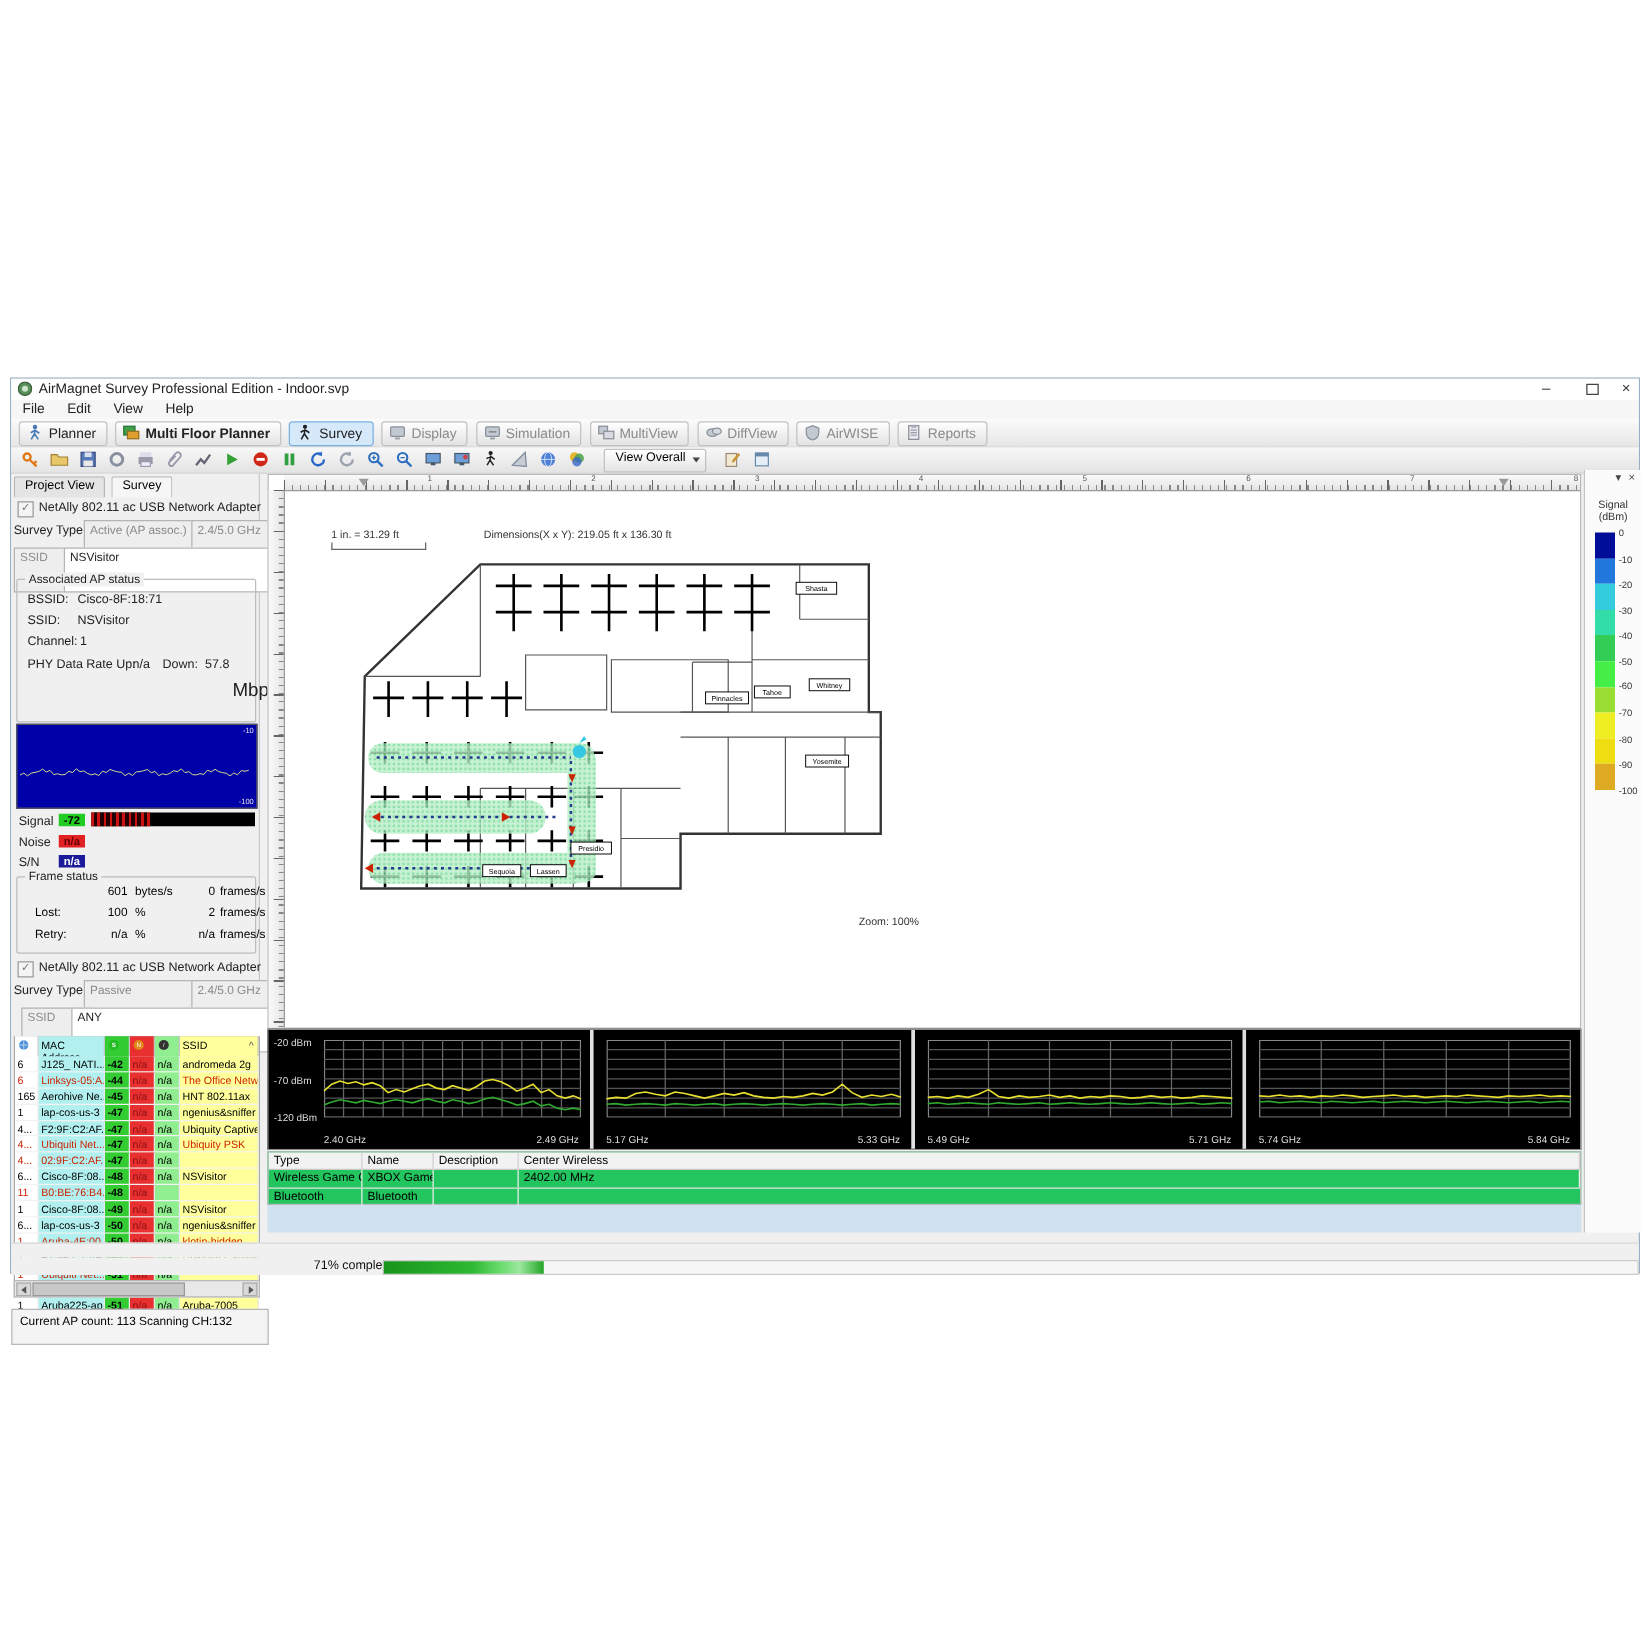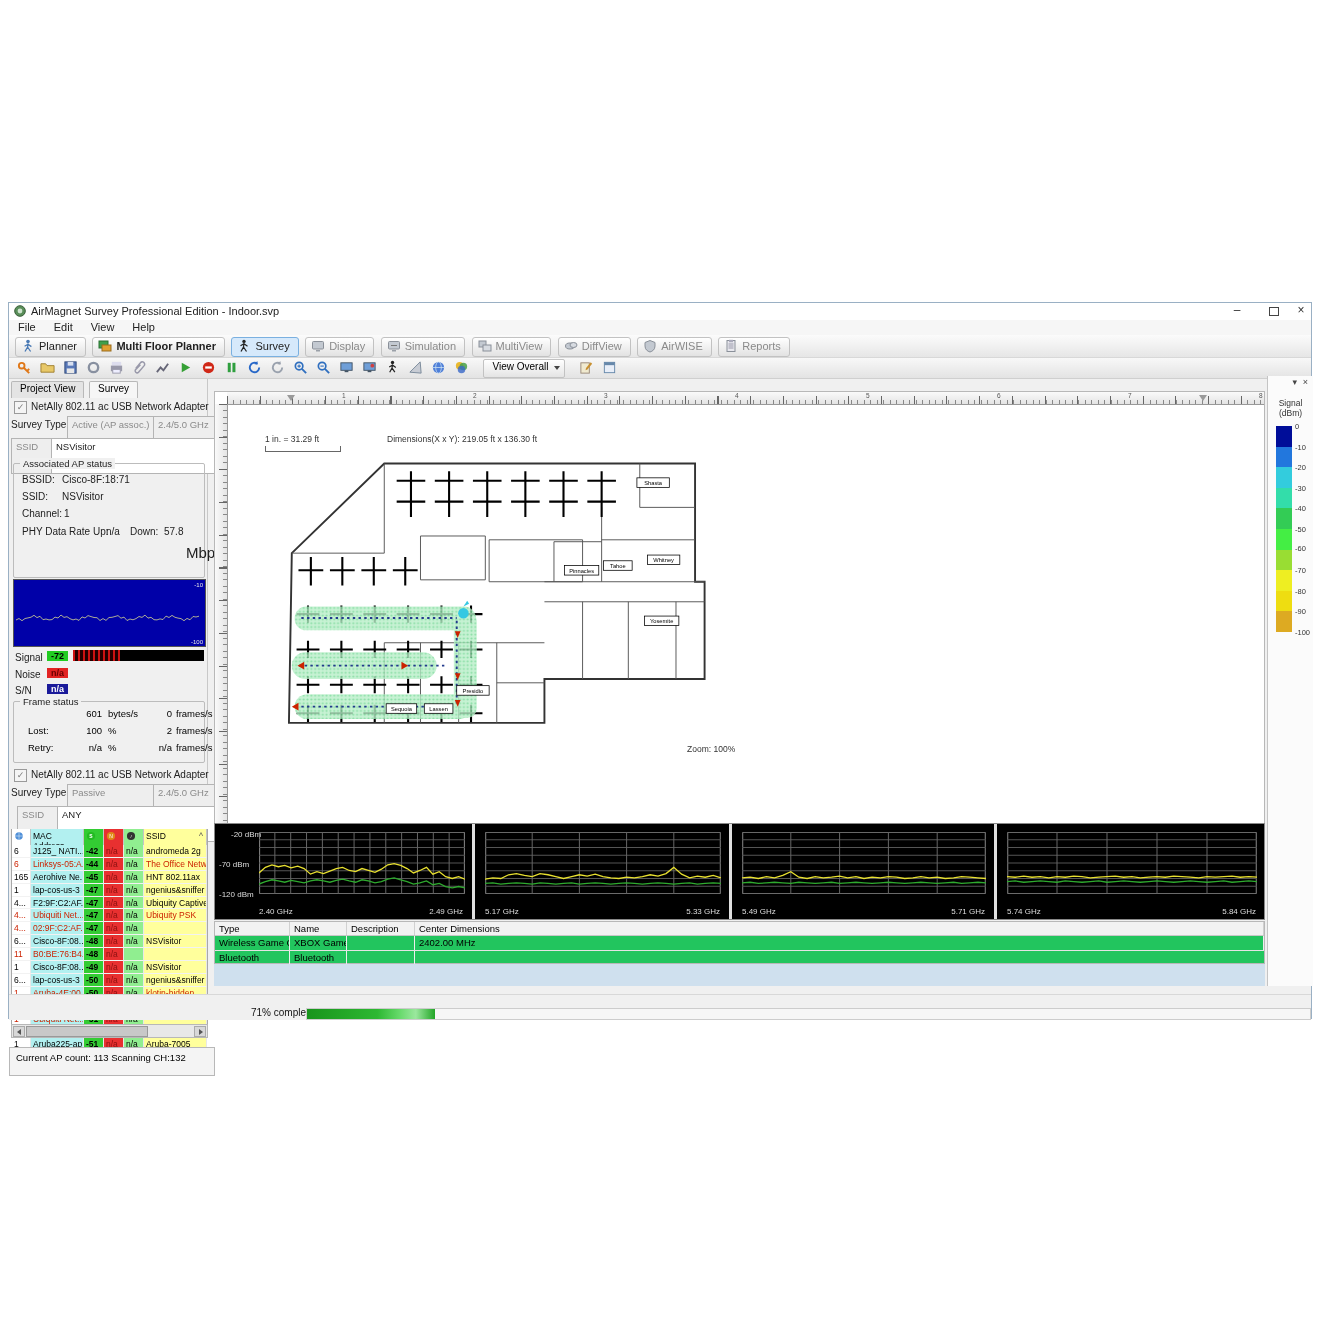--- a/index.html
+++ b/index.html
@@ -63,21 +63,21 @@
   .c5{width:17px;background:#90ee90;}
   .c6{flex:1;background:#ffff9c;}
   .apt-row.red-text .c1,.apt-row.red-text .c2,.apt-row.red-text .c6{color:#cc2200;}
   .hscroll{position:absolute;left:2px;height:12px;background:#e8e8e8;border:1px solid #b8b8b8;}
   .scroll-arrow{position:absolute;top:1px;width:10px;height:9px;background:#d8d8d8;border:1px solid #aaa;}
   .tri{position:absolute;width:0;height:0;}
   .thumb{position:absolute;top:1px;left:14px;width:120px;height:9px;background:#c8c8c8;border:1px solid #999;}
   .statusbox{position:absolute;border:1px solid #b8b8b8;background:#f4f4f4;font-size:9.5px;padding:4px 0 0 6px;}
 
   
-  .map-area{left:205px;top:76px;width:1051px;height:444px;background:#fff;border:1px solid #b8b8b8;margin-top:12px;}
+  .map-area{left:205px;top:76px;width:1051px;height:444px;background:#fff;border:1px solid #b8b8b8;}
   .hruler{position:absolute;left:12px;top:0;right:0;height:12px;background:linear-gradient(#fafafa,#e4e4e4);border-bottom:1px solid #999;}
   .hruler .minor{position:absolute;bottom:0;left:0;right:0;height:4px;background:repeating-linear-gradient(90deg,#888 0 1px,transparent 1px 6.5px);}
   .hruler .major{position:absolute;bottom:0;left:0;right:0;height:8px;background:repeating-linear-gradient(90deg,#666 0 1px,transparent 1px 32.7px);}
   .rnum{position:absolute;top:0px;font-size:6.5px;color:#555;}
   .vruler{position:absolute;left:0;top:12px;bottom:0;width:12px;background:linear-gradient(90deg,#fafafa,#e4e4e4);border-right:1px solid #999;}
   .vruler .minor{position:absolute;right:0;top:0;bottom:0;width:4px;background:repeating-linear-gradient(#888 0 1px,transparent 1px 6.5px);}
   .vruler .major{position:absolute;right:0;top:0;bottom:0;width:8px;background:repeating-linear-gradient(#666 0 1px,transparent 1px 32.7px);}
   .marker-tri{position:absolute;top:3px;width:0;height:0;border-left:4px solid transparent;border-right:4px solid transparent;border-top:6px solid #9a9a9a;}
   .plantext{position:absolute;font-size:8.5px;color:#333;white-space:nowrap;}
   .scalebracket{position:absolute;width:74px;height:5px;border-left:1px solid #666;border-right:1px solid #666;border-bottom:1px solid #666;}
@@ -654,21 +654,21 @@
           <span style="top: 118px;">-60</span>
           <span style="top: 140.2px;">-70</span>
           <span style="top: 160.8px;">-80</span>
           <span style="top: 181.4px;">-90</span>
           <span style="top: 202px;">-100</span>
         </div>
     </div>
 
     <div class="spectrum abs">
       <div class="spec-panel" style="left:0;width:256px;">
-        <span class="spec-ylabel" style="top:6px;margin-left:12px;">-20 dBm</span>
+        <span class="spec-ylabel" style="top:6px;">-20 dBm</span>
         <span class="spec-ylabel" style="top:36px;">-70 dBm</span>
         <span class="spec-ylabel" style="top:66px;">-120 dBm</span>
         <div class="spec-plot" style="left:44px;width:206px;">
             <svg viewBox="0 0 100 68" preserveAspectRatio="none">
               <rect x="0.3" y="0.3" width="99.4" height="67.4" fill="none" stroke="#888" vector-effect="non-scaling-stroke"></rect>
               <line x1="0" y1="8.5" x2="100" y2="8.5" stroke="#555" vector-effect="non-scaling-stroke"></line>
               <line x1="0" y1="17" x2="100" y2="17" stroke="#555" vector-effect="non-scaling-stroke"></line>
               <line x1="0" y1="25.5" x2="100" y2="25.5" stroke="#555" vector-effect="non-scaling-stroke"></line>
               <line x1="0" y1="34" x2="100" y2="34" stroke="#555" vector-effect="non-scaling-stroke"></line>
               <line x1="0" y1="42.5" x2="100" y2="42.5" stroke="#555" vector-effect="non-scaling-stroke"></line>
@@ -762,21 +762,21 @@
         <span class="spec-xlabel" style="left:10px;">5.74 GHz</span>
         <span class="spec-xlabel" style="right:8px;">5.84 GHz</span>
       </div>
     </div>
 
     <div class="dev-table abs">
       <div class="dt-head">
         <span class="hc dc1">Type</span>
         <span class="hc dc2">Name</span>
         <span class="hc dc3">Description</span>
-        <span class="hc dc4">Center Dimensions</span>
+        <span class="hc dc4">Center Wireless</span>
       </div>
       <div id="dt-body">
 
           <div class="dt-row">
             <span class="c dc1">Wireless Game Contr...</span>
             <span class="c dc2">XBOX Game ...</span>
             <span class="c dc3"></span>
             <span class="c dc4">2402.00 MHz</span>
           </div>
 

